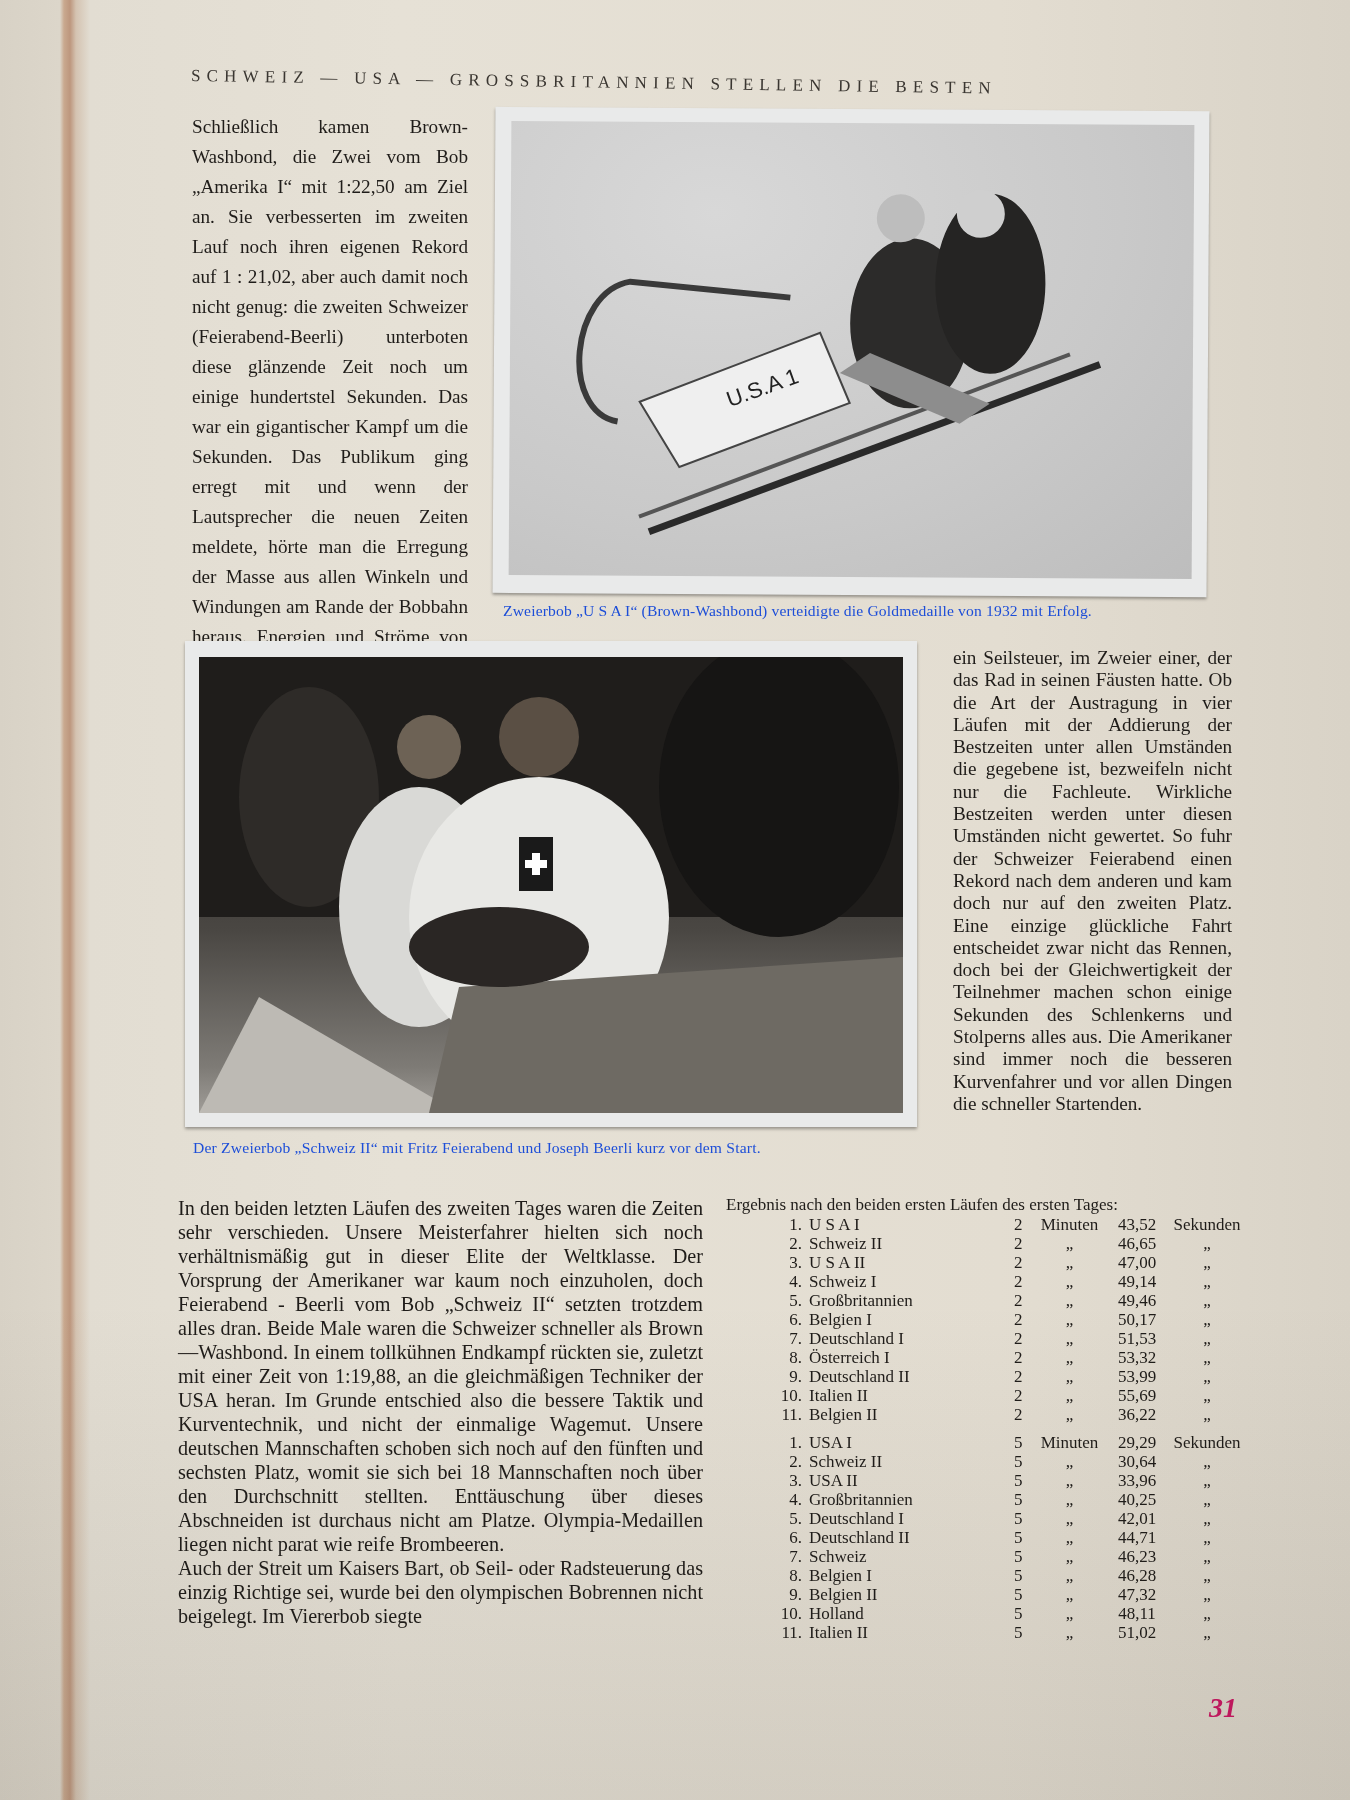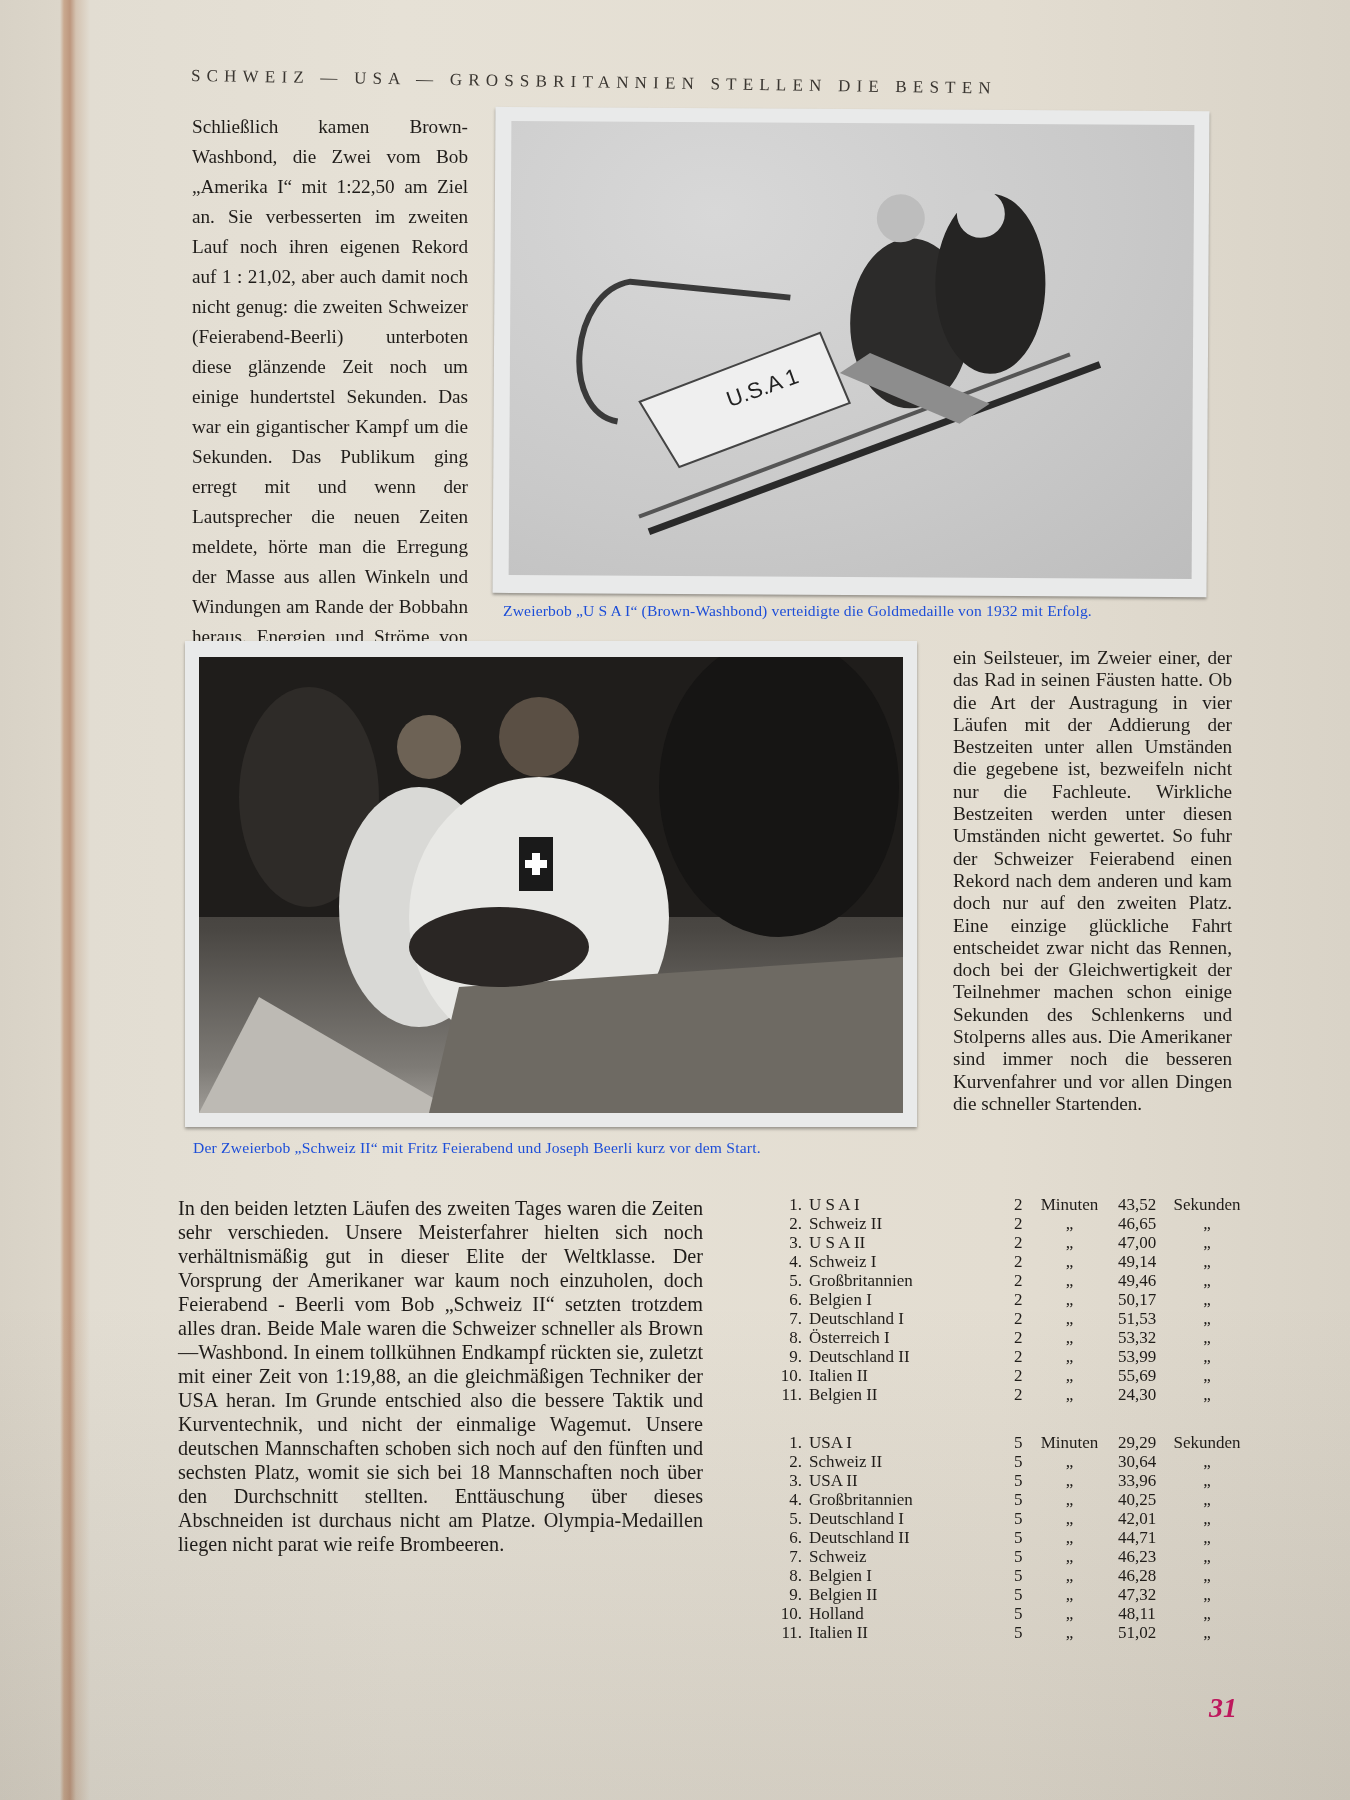--- a/index.html
+++ b/index.html
@@ -122,23 +122,25 @@
   </div>
 </div>
 <div class="caption caption2">Der Zweierbob „Schweiz II“ mit Fritz Feierabend und Joseph Beerli kurz vor dem Start.</div>
 
 <div class="col col-right">
   <p>ein Seilsteuer, im Zweier einer, der das Rad in seinen Fäusten hatte. Ob die Art der Austragung in vier Läufen mit der Addierung der Bestzeiten unter allen Umständen die gegebene ist, bezweifeln nicht nur die Fachleute. Wirkliche Bestzeiten werden unter diesen Umständen nicht gewertet. So fuhr der Schweizer Feierabend einen Rekord nach dem anderen und kam doch nur auf den zweiten Platz. Eine einzige glückliche Fahrt entscheidet zwar nicht das Rennen, doch bei der Gleichwertigkeit der Teilnehmer machen schon einige Sekunden des Schlenkerns und Stolperns alles aus. Die Amerikaner sind immer noch die besseren Kurvenfahrer und vor allen Dingen die schneller Startenden.</p>
 </div>
 
 <div class="col col-bottom">
   <p>In den beiden letzten Läufen des zweiten Tages waren die Zeiten sehr verschieden. Unsere Meisterfahrer hielten sich noch verhältnismäßig gut in dieser Elite der Weltklasse. Der Vorsprung der Amerikaner war kaum noch einzuholen, doch Feierabend - Beerli vom Bob „Schweiz II“ setzten trotzdem alles dran. Beide Male waren die Schweizer schneller als Brown—Washbond. In einem tollkühnen Endkampf rückten sie, zuletzt mit einer Zeit von 1:19,88, an die gleichmäßigen Techniker der USA heran. Im Grunde entschied also die bessere Taktik und Kurventechnik, und nicht der einmalige Wagemut. Unsere deutschen Mannschaften schoben sich noch auf den fünften und sechsten Platz, womit sie sich bei 18 Mannschaften noch über den Durchschnitt stellten. Enttäuschung über dieses Abschneiden ist durchaus nicht am Platze. Olympia-Medaillen liegen nicht parat wie reife Brombeeren.</p>
+  <p>Auch der Streit um Kaisers Bart, ob Seil- oder Radsteuerung das einzig Richtige sei, wurde bei den olympischen Bobrennen nicht beigelegt. Im Viererbob siegte</p>
 </div>
 
 <div class="results results1">
+  <div class="title">Ergebnis nach den beiden ersten Läufen des ersten Tages:</div>
   <table>
     <tbody id="tbody1">
         <tr>
           <td class="rank">1.</td>
           <td class="team">U S A I</td>
           <td class="min">2</td>
           <td class="unit-min">Minuten</td>
           <td class="sec">43,52</td>
           <td class="unit-sec">Sekunden</td>
         </tr>
@@ -212,21 +214,21 @@
           <td class="min">2</td>
           <td class="unit-min">„</td>
           <td class="sec">55,69</td>
           <td class="unit-sec">„</td>
         </tr>
         <tr>
           <td class="rank">11.</td>
           <td class="team">Belgien II</td>
           <td class="min">2</td>
           <td class="unit-min">„</td>
-          <td class="sec">24,30</td>
+          <td class="sec">36,22</td>
           <td class="unit-sec">„</td>
         </tr>
       </tbody>
   </table>
 </div>
 
 <div class="results results2">
   <table>
     <tbody id="tbody2">
         <tr>

